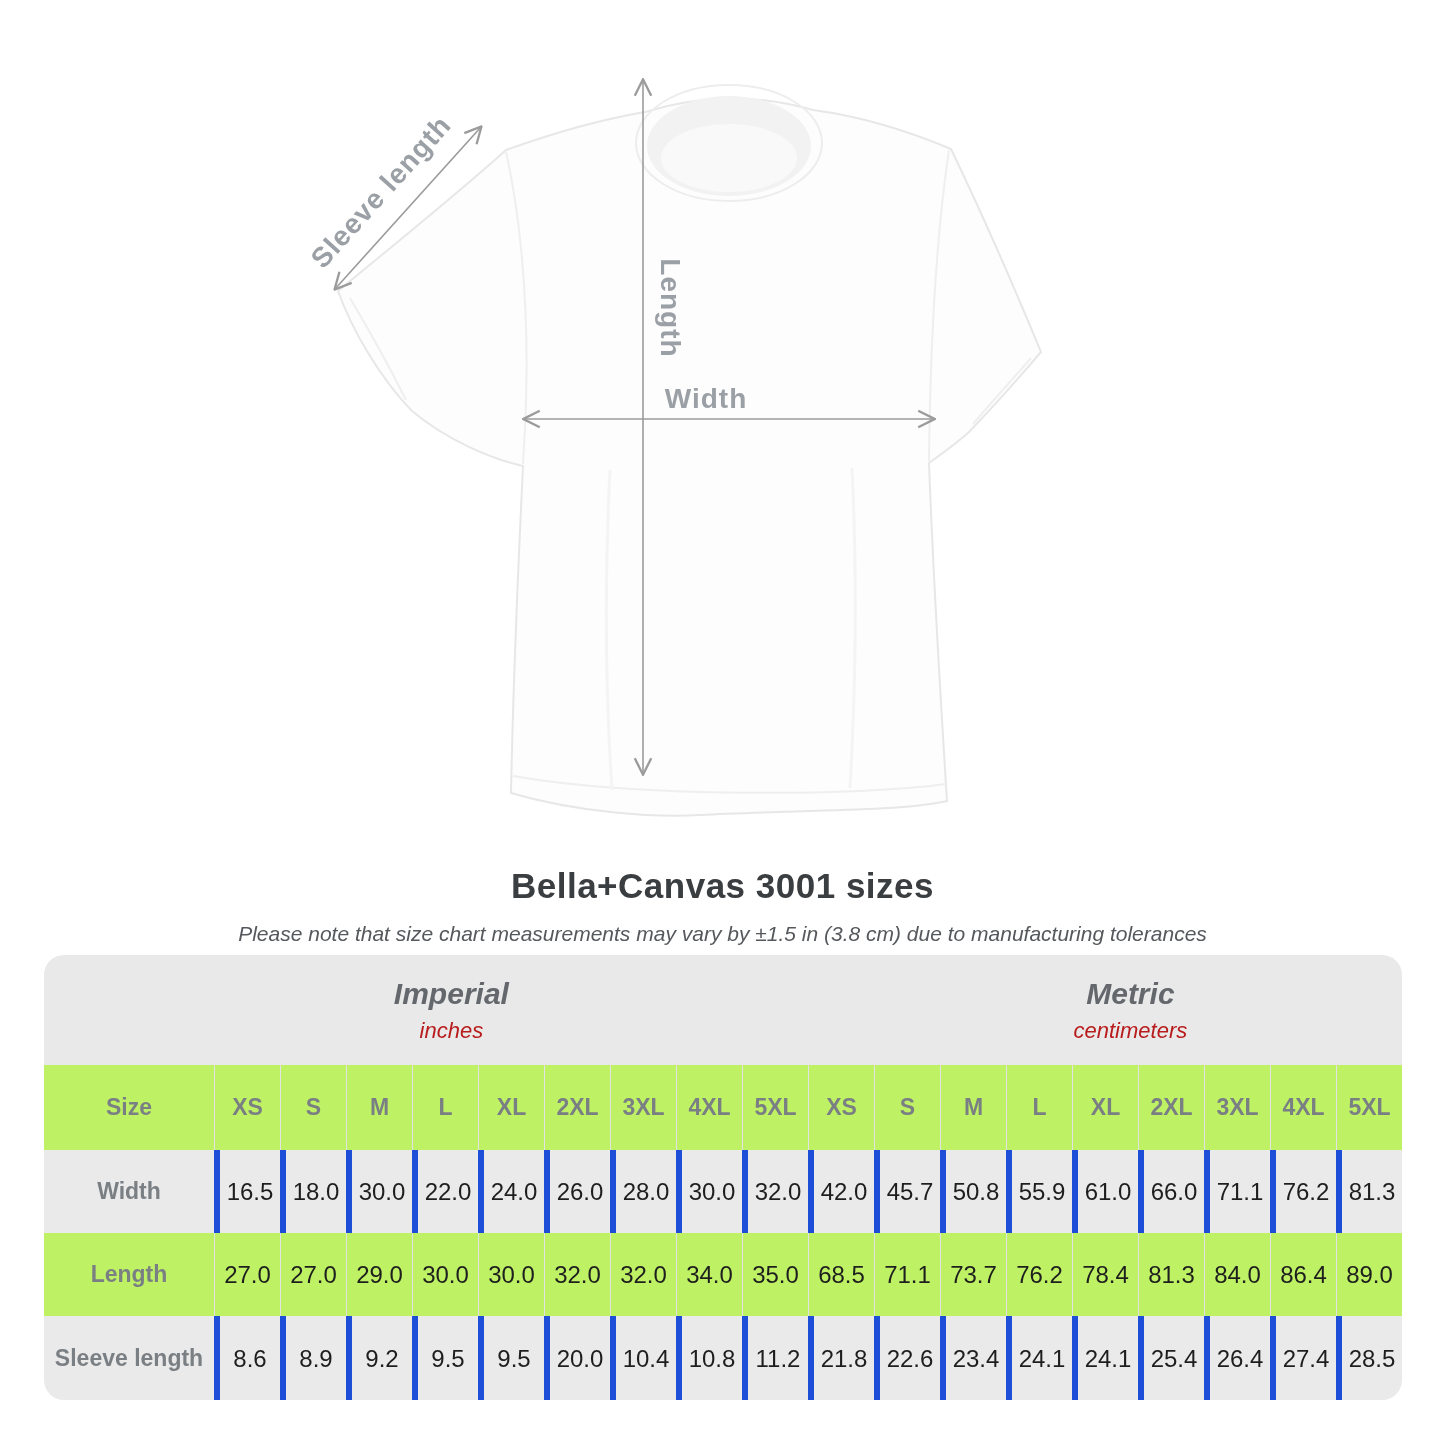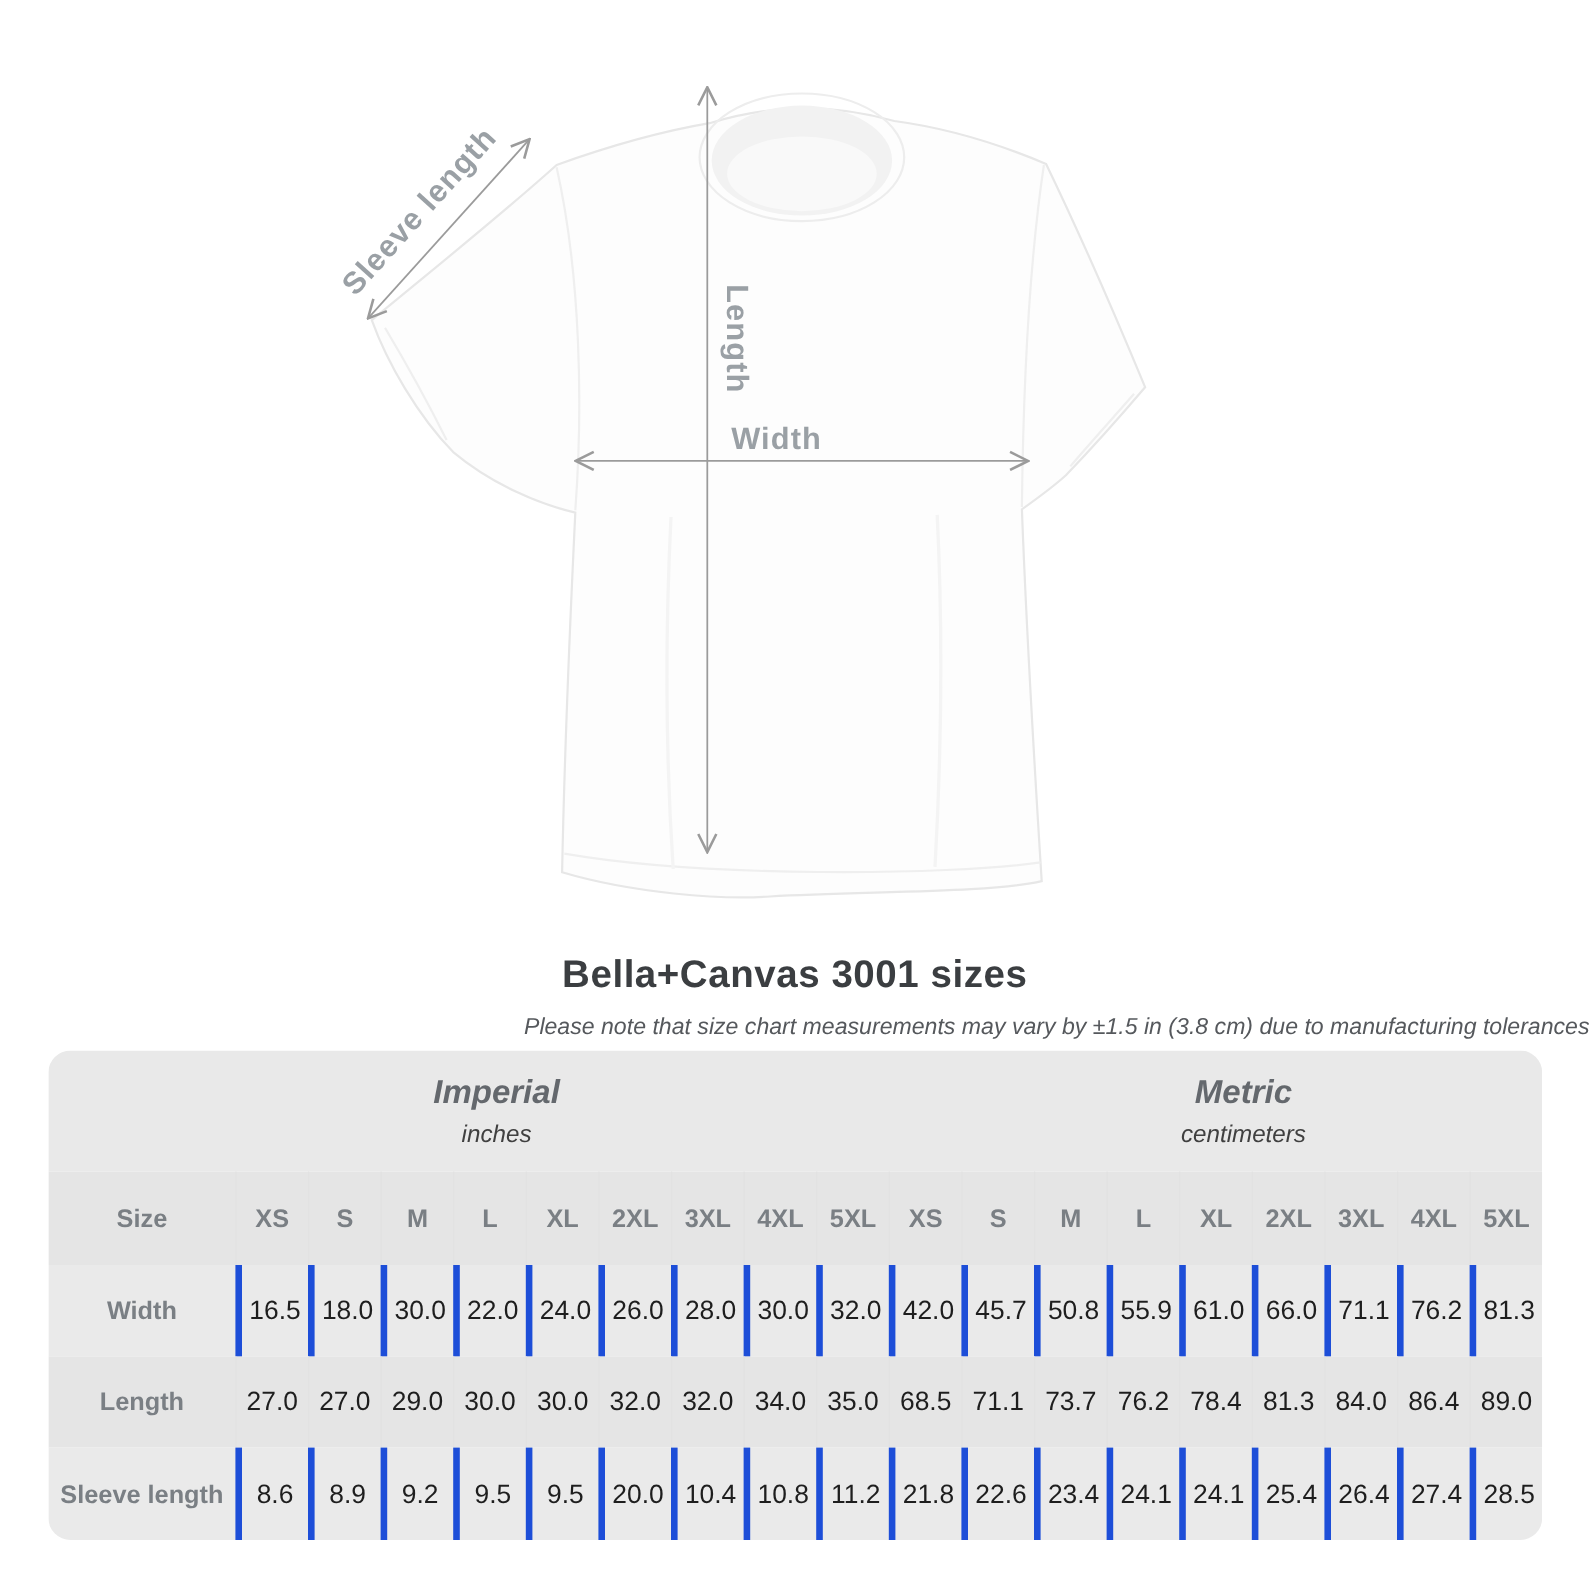--- a/index.html
+++ b/index.html
@@ -5,39 +5,39 @@
   html,body{margin:0;padding:0;background:#fff;}
   body{width:1445px;height:1445px;position:relative;font-family:"Liberation Sans",sans-serif;}
   .stage{position:absolute;inset:0;background:#ffffff;overflow:hidden;}
 
   
   .shirt-wrap{position:absolute;left:0;top:0;width:1445px;height:850px;}
 
   
   .heading{position:absolute;left:0;top:850px;width:1445px;text-align:center;}
   .page-title{margin:16px;font-size:35px;font-weight:bold;color:#3b3e41;letter-spacing:.5px;}
-  .page-subtitle{margin:14px 0 0 0;font-size:21px;font-style:italic;color:#55585c;text-align:right;}
+  .page-subtitle{margin:14px 0 0 0;font-size:21px;font-style:italic;color:#55585c;}
 
   
   .size-table{position:absolute;left:44px;top:955px;width:1358px;height:445px;
               border-radius:20px;overflow:hidden;background:#ffffff;}
   .unit-band{display:flex;height:110px;background:#e9e9e9;}
   .unit-group{display:flex;flex-direction:column;justify-content:center;align-items:center;gap:7px;}
   .unit-group.imperial{width:60%;}
   .unit-group.metric{width:40%;}
   .unit-name{font-size:30px;font-weight:bold;font-style:italic;color:#64686d;}
-  .unit-sub{font-size:22px;font-style:italic;color:#404040;}
+  .unit-sub{font-size:22px;font-style:italic;color:#b91c1c;}
 
   .trow{display:grid;grid-template-columns:170px repeat(18,1fr);}
   .row-sizes{height:85px;}
   .row-data{height:83px;}
   .row-data:last-child{height:85px;}
   .cell{display:flex;align-items:center;justify-content:center;
         font-size:24px;color:#1e1e1e;}
-  .trow.white{background:#e5e5e5;}
+  .trow.white{background:#bef264;}
   .trow.white .cell + .cell{border-left:1px solid #e2e2e2;}
   .trow.shade .cell{background:#eaeaea;}
   .trow.shade .cell + .cell{border-left:6px solid #1d4ed8;}
   .cell.head, .cell.rlabel{font-weight:bold;color:#7a7f84;font-size:23px;}
 </style>
 </head>
 <body>
 
 <div class="stage">
 

